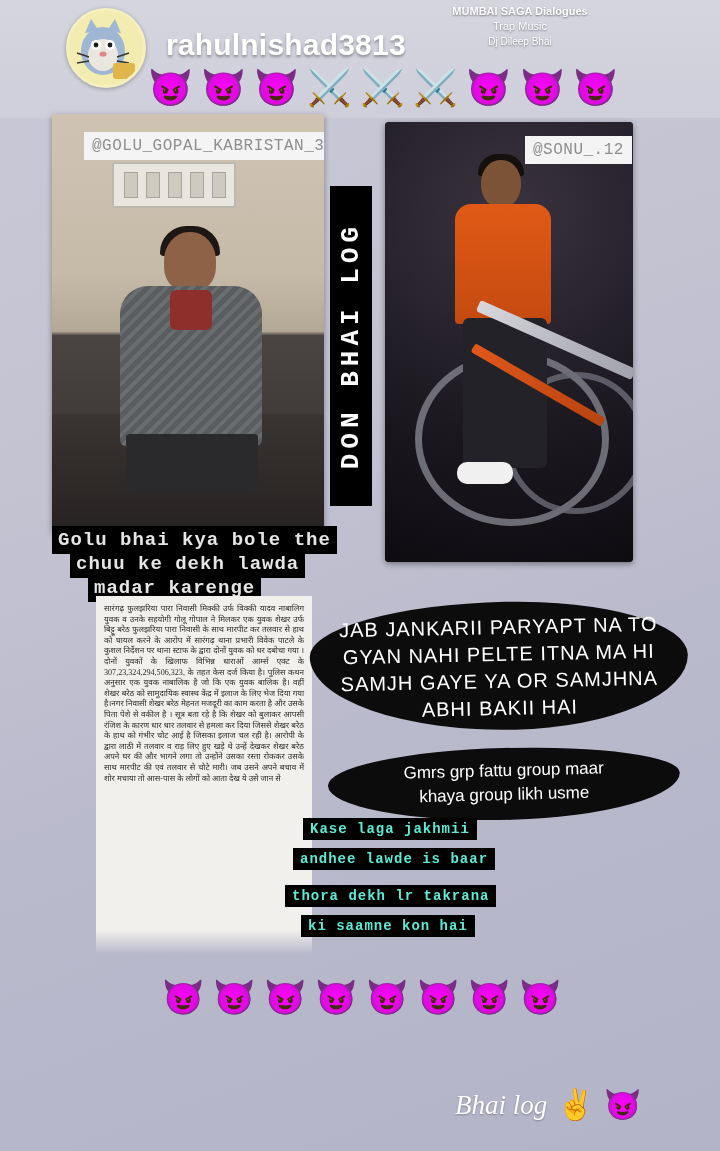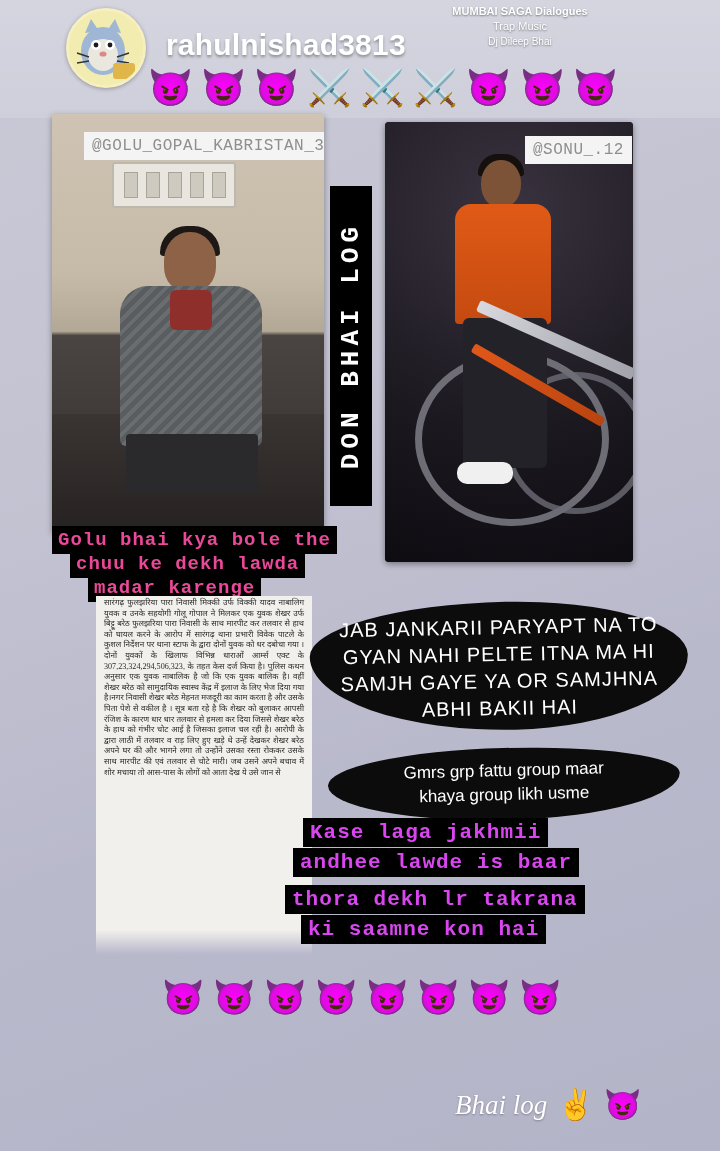--- a/index.html
+++ b/index.html
@@ -198,42 +198,42 @@
     font-weight: bold;
     font-size: 26px;
     letter-spacing: 5px;
     white-space: nowrap;
   }
 
   
   .cap {
     position: absolute;
     background: #000;
-    color: #ec4899;
+    color: #e5e5e5;
     font-family: "Liberation Mono", monospace;
     font-weight: bold;
     font-size: 19px;
     letter-spacing: 1px;
     padding: 3px 6px;
     white-space: nowrap;
   }
   .cap1 { left: 52px;  top: 526px; }
   .cap2 { left: 70px;  top: 550px; }
   .cap3 { left: 88px;  top: 574px; }
 
   
   .clipping {
     position: absolute;
     left: 96px;
     top: 596px;
     width: 216px;
     height: 360px;
     background: #f2f0ec;
     overflow: hidden;
-    padding: 2px 8px;
+    padding: 8px 8px;
     box-sizing: border-box;
   }
   .clipping p {
     margin: 0;
     font-family: "Liberation Serif", serif;
     font-size: 8.1px;
     line-height: 10.6px;
     color: #2b2b2b;
     text-align: justify;
   }
@@ -267,24 +267,24 @@
     line-height: 24px;
     padding-top: 11px;
     box-sizing: border-box;
     transform: rotate(-1.5deg);
   }
 
   
   .cap-b {
     position: absolute;
     background: #000;
-    color: #d946ef;
+    color: #5eead4;
     font-family: "Liberation Mono", monospace;
     font-weight: bold;
-    font-size: 21px;
+    font-size: 14px;
     letter-spacing: 1px;
     padding: 3px 7px;
     white-space: nowrap;
   }
   .capb1 { left: 303px; top: 818px; }
   .capb2 { left: 293px; top: 848px; }
   .capb3 { left: 285px; top: 885px; }
   .capb4 { left: 301px; top: 915px; }
 
   

